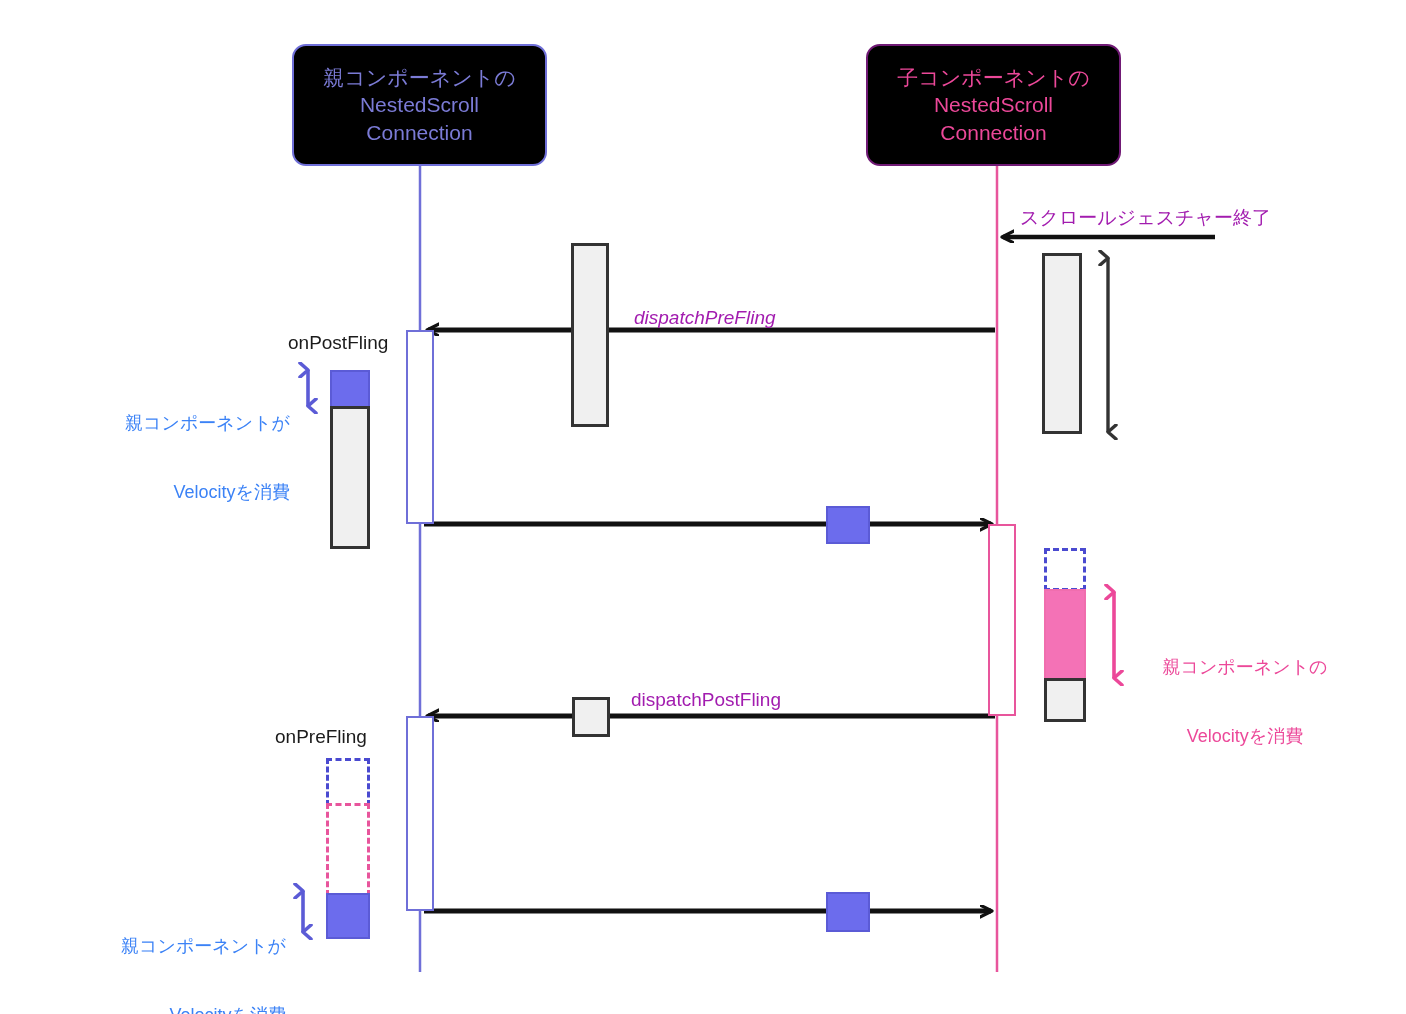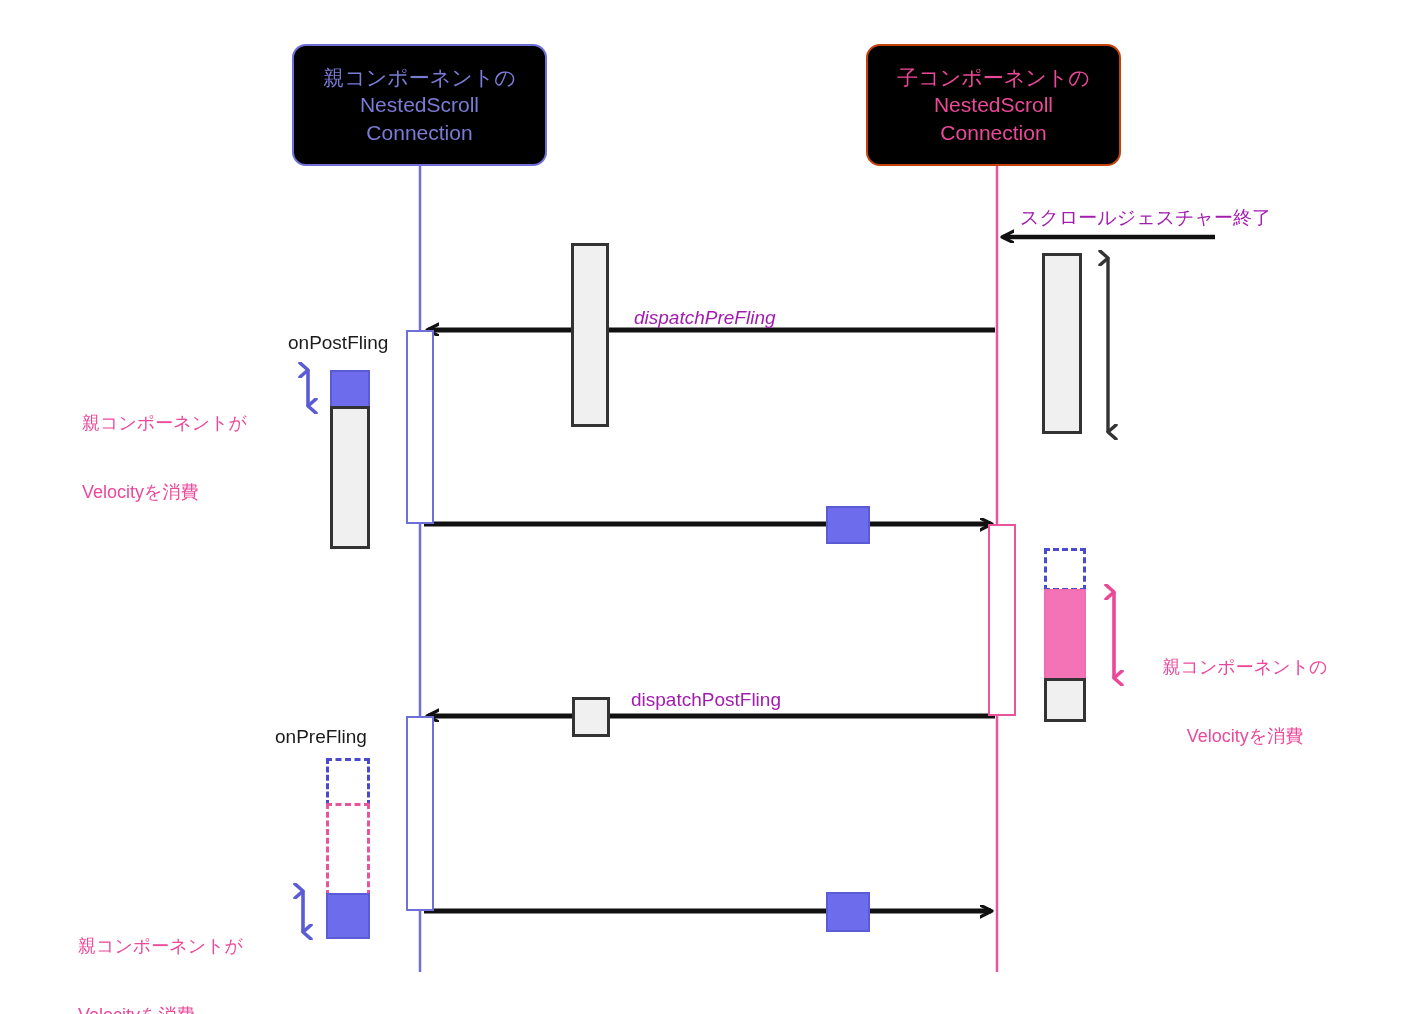--- a/index.html
+++ b/index.html
@@ -39,41 +39,41 @@
     text-align: center;
     line-height: 1.3;
     font-size: 21px;
     background: #000000;
   }
   .p-parent {
     border: 2px solid #6f6fd8;
     color: #7b7bd6;
   }
   .p-child {
-    border: 2px solid #c2410c;
+    border: 2px solid #701a75;
     color: #ec4899;
   }
   .msg-label {
     font-size: 19px;
     color: #a21caf;
     text-align: right;
   }
   .cb-label {
     font-size: 19px;
     color: #1b1b1b;
   }
   .note-dark {
     font-size: 18px;
     color: #1b1b1b;
     text-align: center;
   }
   .note-purple {
     font-size: 18px;
-    color: #ec4899;
-    text-align: left;
+    color: #3b82f6;
+    text-align: right;
   }
   .note-pink {
     font-size: 18px;
     color: #ec4899;
     text-align: center;
   }
   .bar {
     position: absolute;
     box-sizing: border-box;
   }

